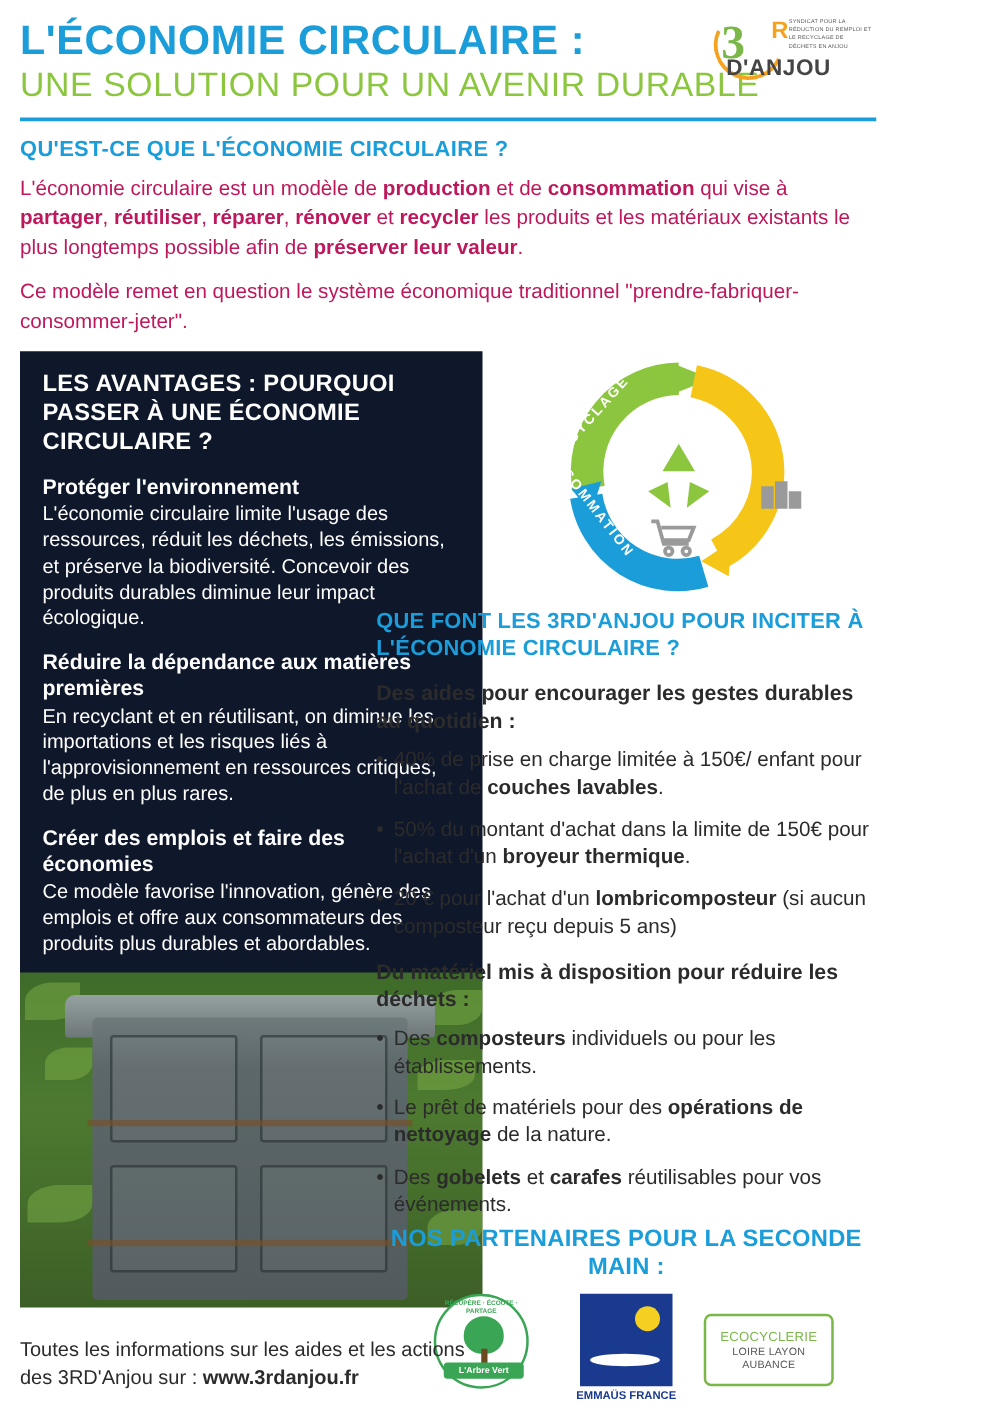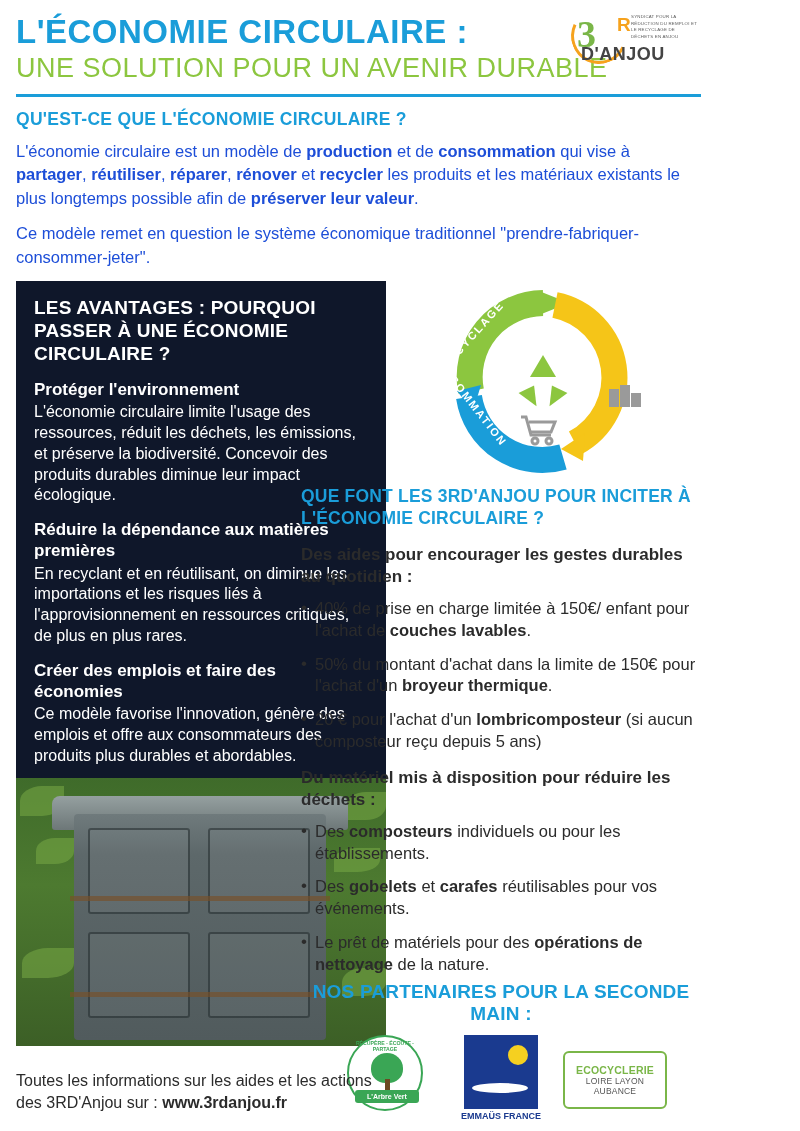--- a/index.html
+++ b/index.html
@@ -48,21 +48,21 @@
     transform: rotate(-20deg);
   }
   .rule { height: 3px; background: #1a9dd9; margin: 10px 0 12px 0; }
 
   
   h2.section-q {
     color: #1a9dd9; font-size: 17.5px; font-weight: bold; letter-spacing: .3px;
     margin-bottom: 10px;
   }
   p.body {
-    font-size: 16.5px; line-height: 1.42; margin-bottom: 12px; color: #1d4ed8;
+    font-size: 16.5px; line-height: 1.42; margin-bottom: 12px; color: #be185d;
   }
   p.body b { font-weight: bold; }
 
   
   .mid { position: relative; }
 
   
   .greenbox {
     position: absolute; left: 0; top: 0; width: 370px;
     background: #0f172a; color: #ffffff; padding: 16px 18px 18px 18px;
@@ -159,21 +159,21 @@
     position:absolute; left:6px; bottom:6px; width:64px; height:13px;
     background:#3aa655; border-radius:3px; color:#fff; font-size:7px;
     font-weight:bold; text-align:center; line-height:13px;
   }
   .p-emmaus { width: 74px; height: 74px; background:#1a3a8f; margin:0 auto; position:relative; }
   .p-emmaus .sun { position:absolute; right:10px; top:10px; width:20px; height:20px; background:#f5d020; border-radius:50%; }
   .p-emmaus .wave { position:absolute; left:8px; bottom:16px; width:56px; height:10px; background:#fff; border-radius:50%; }
   .p-emmaus-cap { font-size: 9px; font-weight: bold; color:#1a3a8f; text-align:center; margin-top:3px; line-height:1.1;}
   .p-eco { width: 104px; height: 58px; border: 2px solid #7ab648; border-radius: 6px;
     display:flex; flex-direction:column; align-items:center; justify-content:center; }
-  .p-eco .l1 { font-size: 10.5px; font-weight: bold; color: #7ab648; letter-spacing:.2px;}
+  .p-eco .l1 { font-size: 10.5px; font-weight: normal; color: #7ab648; letter-spacing:.2px;}
   .p-eco .l2 { font-size: 8.5px; color:#555; letter-spacing:.2px; }
   .p-eco .l3 { font-size: 8.5px; color:#555; letter-spacing:.2px; }
 
   
   .footer {
     position: absolute; left: 16px; width: 370px; font-size: 16px; line-height: 1.35;
   }
   .footer b { font-weight: bold; }
 </style>
 </head>
@@ -288,24 +288,24 @@
           <span>20 € pour l'achat d'un </span><b>lombricomposteur</b><span> (si aucun composteur reçu depuis 5 ans)</span>
         </li>
       </ul>
 
       <h4>Du matériel mis à disposition pour réduire les déchets :</h4>
       <ul>
         <li>
           <span>Des </span><b>composteurs</b><span> individuels ou pour les établissements.</span>
         </li>
         <li>
+          <span>Le prêt de matériels pour des </span><b>opérations de nettoyage</b><span> de la nature.</span>
+        </li>
+        <li>
           <span>Des </span><b>gobelets</b><span> et </span><b>carafes</b><span> réutilisables pour vos événements.</span>
-        </li>
-        <li>
-          <span>Le prêt de matériels pour des </span><b>opérations de nettoyage</b><span> de la nature.</span>
         </li>
       </ul>
     </div>
 
     <div class="partners" style="top:700px; width:400px;">
       <h5>NOS PARTENAIRES POUR LA SECONDE MAIN :</h5>
       <div class="partner-row">
 
         <div class="p-logo">
           <div class="p-arbre">

